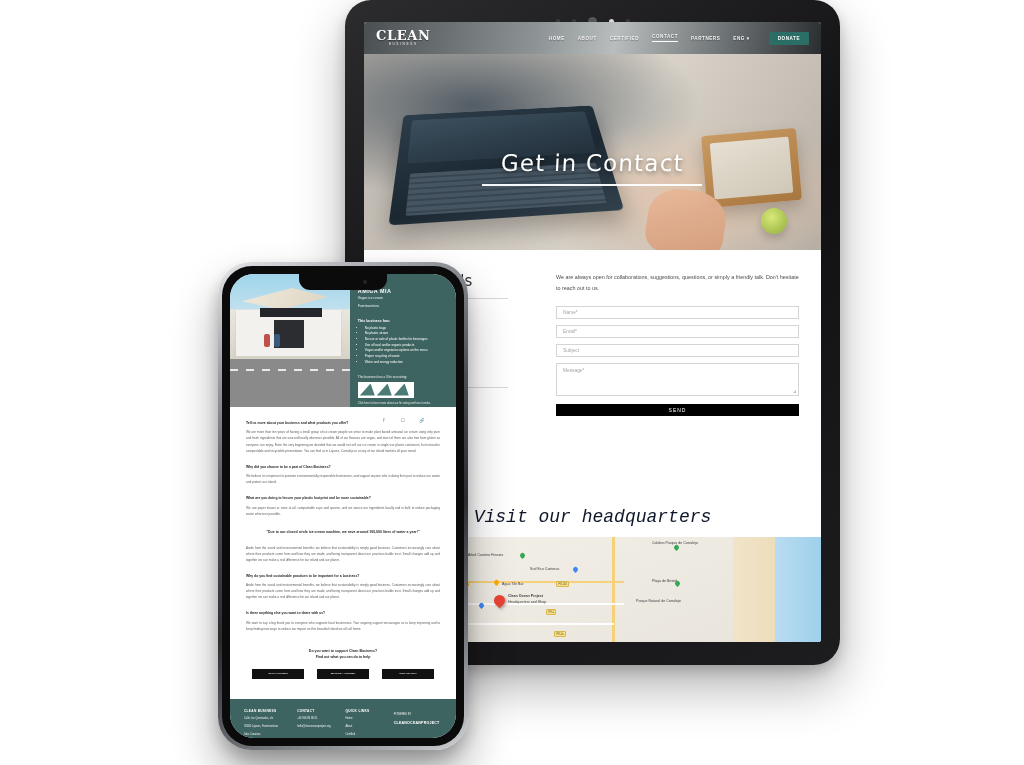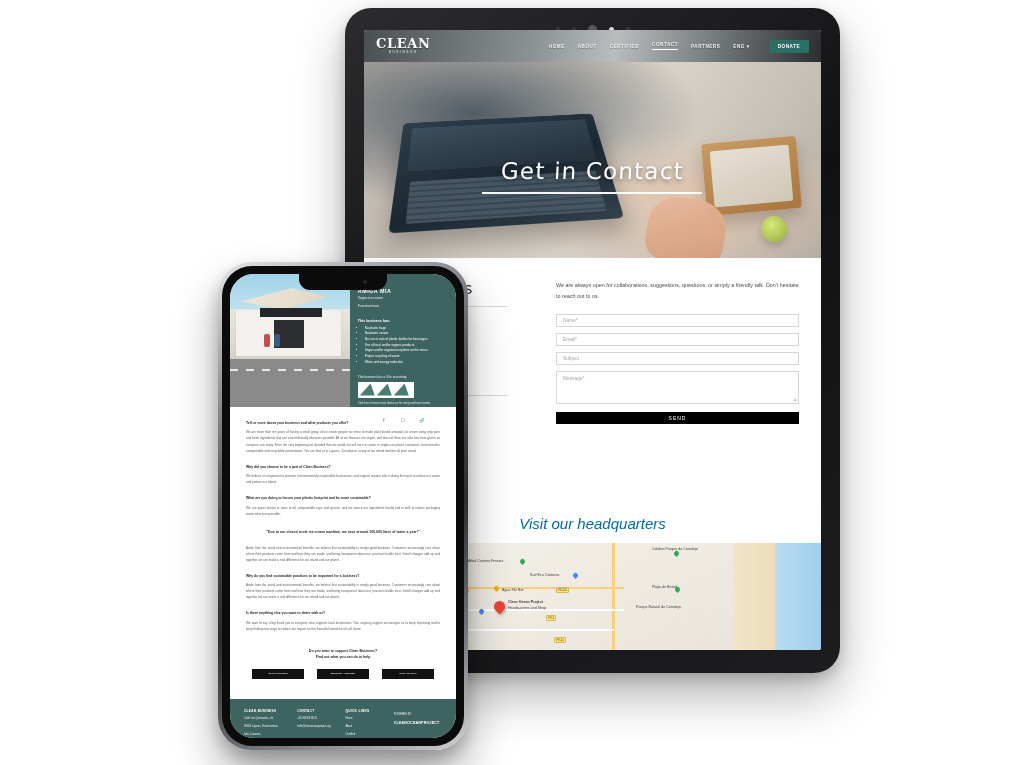--- a/index.html
+++ b/index.html
@@ -5,21 +5,21 @@
   html,body{margin:0;padding:0;}
   body{
     width:1024px;height:765px;overflow:hidden;
     background:#ffffff;
     font-family:"Liberation Sans", sans-serif;
     position:relative;
   }
 
   
   #tablet{
-    position:absolute;left:345px;top:8px;width:495px;height:665px;
+    position:absolute;left:345px;top:0;width:495px;height:665px;
     background:linear-gradient(150deg,#2c2c2e 0%,#111113 45%,#1d1d1f 100%);
     border-radius:26px;
     box-shadow:0 22px 50px rgba(0,0,0,.30), 0 6px 14px rgba(0,0,0,.18);
     padding:0;
   }
   #tablet .bezel-dots{
     position:absolute;top:15px;left:0;width:100%;height:12px;
     display:flex;justify-content:center;align-items:center;gap:12px;
   }
   #tablet .bezel-dots i{display:block;background:#3a3a3c;border-radius:50%;}
@@ -134,21 +134,21 @@
   }
   .f-area{height:33px;border:1px solid #d5d5d5;margin-bottom:8px;padding:4px 0 0 6px;
     color:#a6a6a6;font-size:4.8px;box-sizing:border-box;position:relative;}
   .f-area:after{content:"";position:absolute;right:2px;bottom:2px;width:0;height:0;
     border-left:3px solid transparent;border-bottom:3px solid #bdbdbd;}
   .f-send{height:12px;background:#000;color:#fff;display:flex;align-items:center;justify-content:center;
     font-size:5px;letter-spacing:1px;}
 
   
   .t-hq{text-align:center;padding:14px 0 10px 0;background:#fff;}
-  .t-hq span{font-size:15px;font-style:italic;color:#0369a1;font-family:Liberation Sans, sans-serif;}
+  .t-hq span{font-size:18px;font-style:italic;color:#0f172a;font-family:Liberation Mono, monospace;}
 
   
   .t-map{position:relative;height:108px;background:#eae6df;overflow:hidden;}
   .map-sea{position:absolute;right:0;top:0;width:46px;height:100%;
     background:linear-gradient(90deg,#b8dcf0,#9fd0ec);}
   .map-sand{position:absolute;right:40px;top:0;width:48px;height:100%;
     background:linear-gradient(90deg,#f1e4c9,#ecdcb9);}
   .map-land{position:absolute;left:0;top:0;right:80px;height:100%;
     background:linear-gradient(160deg,#f4f1ea,#e9e5dc);}
   .map-rd{position:absolute;background:#f7d17a;height:2px;}

